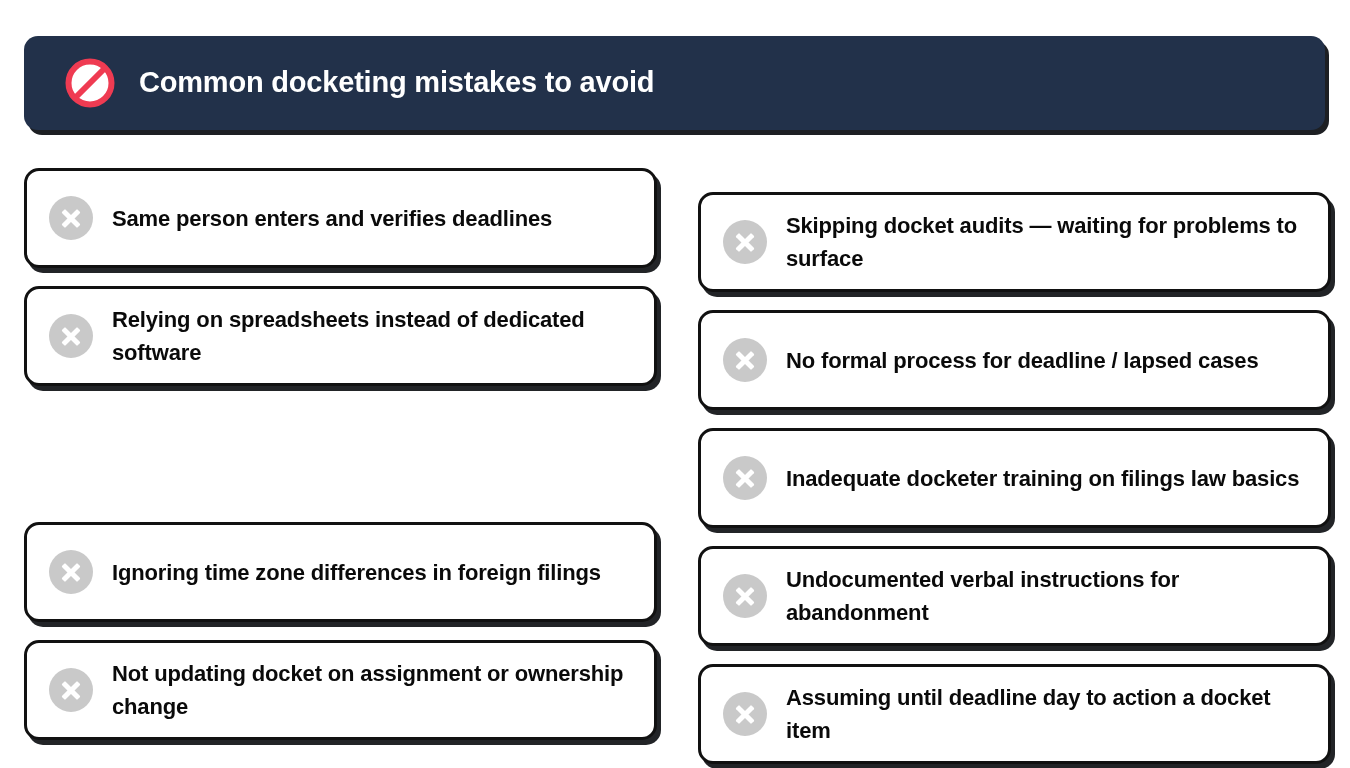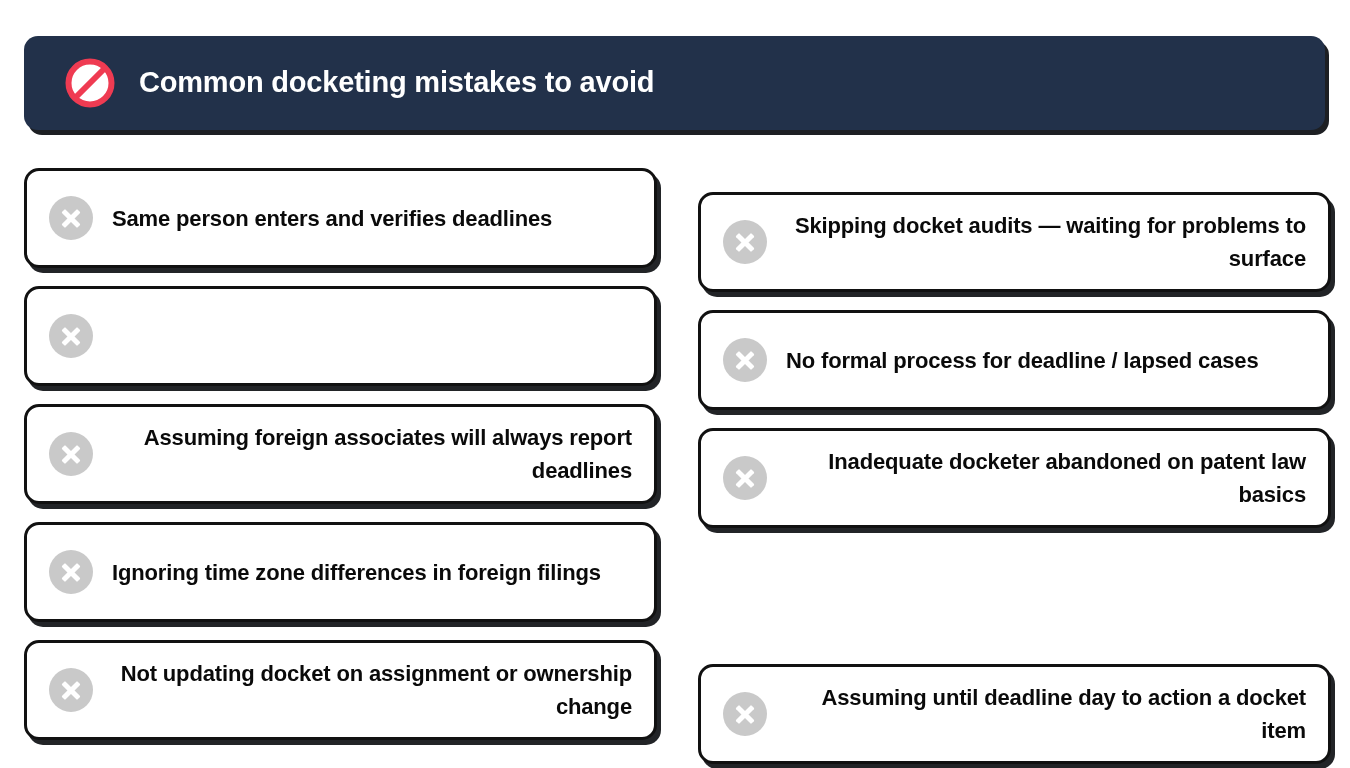--- a/index.html
+++ b/index.html
@@ -57,21 +57,20 @@
     white-space: nowrap;
   }
 
   
   .cards-layer {
     position: absolute;
     left: 0;
     top: 0;
     width: 1350px;
     height: 768px;
-    text-align: right;
   }
 
   .card {
     position: absolute;
     width: 633px;
     height: 100px;
     background: #ffffff;
     border: 3px solid #111111;
     border-radius: 15px;
     box-sizing: border-box;
@@ -142,45 +141,46 @@
   </div>
 
   <div class="cards-layer">
 
     <div class="card col-left row-1">
       <span class="x-badge"></span>
       <span class="card-text">Same person enters and verifies deadlines</span>
     </div>
     <div class="card col-left row-2">
       <span class="x-badge"></span>
-    </div>
-    <div class="card col-left row-3">
-      <span class="x-badge"></span>
-      <span class="card-text">Assuming foreign associates will always report deadlines</span>
+      <span class="card-text">Relying on spreadsheets instead of dedicated software</span>
     </div>
     <div class="card col-left row-5">
       <span class="x-badge"></span>
       <span class="card-text">Not updating docket on assignment or ownership change</span>
     </div>
     <div class="card col-left row-4">
       <span class="x-badge"></span>
       <span class="card-text">Ignoring time zone differences in foreign filings</span>
     </div>
 
     <div class="card col-right row-1">
       <span class="x-badge"></span>
       <span class="card-text">Skipping docket audits — waiting for problems to surface</span>
     </div>
     <div class="card col-right row-2">
       <span class="x-badge"></span>
       <span class="card-text">No formal process for deadline / lapsed cases</span>
     </div>
     <div class="card col-right row-3">
       <span class="x-badge"></span>
-      <span class="card-text">Inadequate docketer abandoned on patent law basics</span>
+      <span class="card-text">Inadequate docketer training on filings law basics</span>
+    </div>
+    <div class="card col-right row-4">
+      <span class="x-badge"></span>
+      <span class="card-text">Undocumented verbal instructions for abandonment</span>
     </div>
     <div class="card col-right row-5">
       <span class="x-badge"></span>
       <span class="card-text">Assuming until deadline day to action a docket item</span>
     </div>
 
   </div>
 </div>
 
 </body></html>

